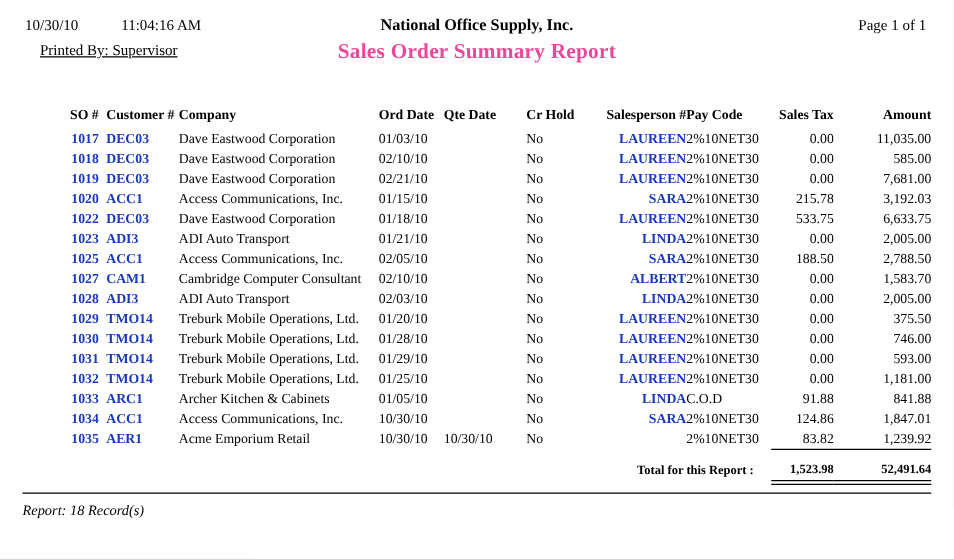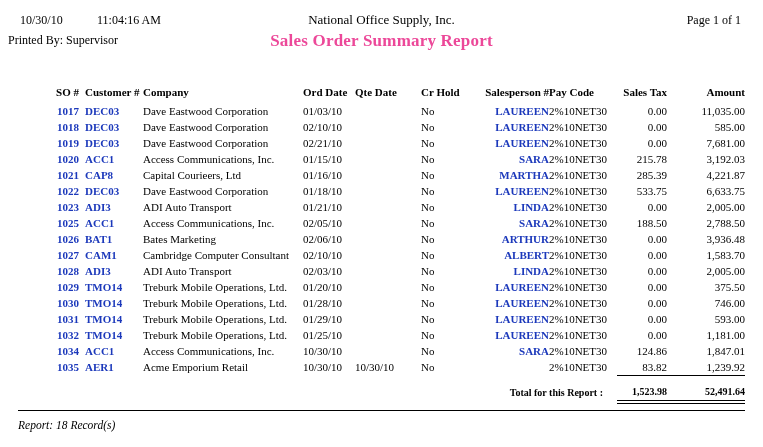--- a/index.html
+++ b/index.html
@@ -7,23 +7,23 @@
   body { font-family:"Liberation Serif","DejaVu Serif",serif; }
   .page {
     position:relative; width:763px; height:447px; background:#ffffff;
     color:#000; overflow:hidden; margin:0 auto;
   }
   
   .hdr { position:relative; height:86px; }
   .hdr-date   { position:absolute; left:20px;  top:13px; font-size:12px; }
   .hdr-time   { position:absolute; left:97px;  top:13px; font-size:12px; }
   .hdr-company{ position:absolute; left:0; right:0; top:12px; text-align:center;
-                font-weight:normal; font-size:13px; }
+                font-weight:bold; font-size:13px; }
   .hdr-page   { position:absolute; right:22px; top:13px; font-size:12px; }
-  .printed-by { position:absolute; left:8px;  top:33px; font-size:12px; }
+  .printed-by { position:absolute; left:32px;  top:33px; font-size:12px;text-decoration:underline; }
   .report-title{ position:absolute; left:0; right:0; top:31px; text-align:center;
                 font-weight:bold; font-size:17px; color:#ec4899; letter-spacing:.2px; }
   
   table.report { border-collapse:collapse; table-layout:fixed; margin-left:45px;
                  width:700px; font-size:11px; }
   th { font-weight:bold; text-align:left;
        font-size:11px; padding:0 0 5px 0; white-space:nowrap; }
   td { padding:0; height:16px; line-height:16px; white-space:nowrap; overflow:hidden;
        vertical-align:middle; }
   .col-so          { width:34px;  text-align:right; }
@@ -117,32 +117,20 @@
           <td class="col-company">Access Communications, Inc.</td>
           <td class="col-ord_date">01/15/10</td>
           <td class="col-qte_date"></td>
           <td class="col-cr_hold">No</td>
           <td class="col-salesperson">SARA</td>
           <td class="col-pay_code">2%10NET30</td>
           <td class="col-sales_tax">215.78</td>
           <td class="col-amount">3,192.03</td>
         </tr>
         <tr>
-          <td class="col-so">1021</td>
-          <td class="col-customer">CAP8</td>
-          <td class="col-company">Capital Courieers, Ltd</td>
-          <td class="col-ord_date">01/16/10</td>
-          <td class="col-qte_date"></td>
-          <td class="col-cr_hold">No</td>
-          <td class="col-salesperson">MARTHA</td>
-          <td class="col-pay_code">2%10NET30</td>
-          <td class="col-sales_tax">285.39</td>
-          <td class="col-amount">4,221.87</td>
-        </tr>
-        <tr>
           <td class="col-so">1022</td>
           <td class="col-customer">DEC03</td>
           <td class="col-company">Dave Eastwood Corporation</td>
           <td class="col-ord_date">01/18/10</td>
           <td class="col-qte_date"></td>
           <td class="col-cr_hold">No</td>
           <td class="col-salesperson">LAUREEN</td>
           <td class="col-pay_code">2%10NET30</td>
           <td class="col-sales_tax">533.75</td>
           <td class="col-amount">6,633.75</td>
@@ -165,32 +153,20 @@
           <td class="col-company">Access Communications, Inc.</td>
           <td class="col-ord_date">02/05/10</td>
           <td class="col-qte_date"></td>
           <td class="col-cr_hold">No</td>
           <td class="col-salesperson">SARA</td>
           <td class="col-pay_code">2%10NET30</td>
           <td class="col-sales_tax">188.50</td>
           <td class="col-amount">2,788.50</td>
         </tr>
         <tr>
-          <td class="col-so">1026</td>
-          <td class="col-customer">BAT1</td>
-          <td class="col-company">Bates Marketing</td>
-          <td class="col-ord_date">02/06/10</td>
-          <td class="col-qte_date"></td>
-          <td class="col-cr_hold">No</td>
-          <td class="col-salesperson">ARTHUR</td>
-          <td class="col-pay_code">2%10NET30</td>
-          <td class="col-sales_tax">0.00</td>
-          <td class="col-amount">3,936.48</td>
-        </tr>
-        <tr>
           <td class="col-so">1027</td>
           <td class="col-customer">CAM1</td>
           <td class="col-company">Cambridge Computer Consultant</td>
           <td class="col-ord_date">02/10/10</td>
           <td class="col-qte_date"></td>
           <td class="col-cr_hold">No</td>
           <td class="col-salesperson">ALBERT</td>
           <td class="col-pay_code">2%10NET30</td>
           <td class="col-sales_tax">0.00</td>
           <td class="col-amount">1,583.70</td>
@@ -247,20 +223,32 @@
           <td class="col-so">1032</td>
           <td class="col-customer">TMO14</td>
           <td class="col-company">Treburk Mobile Operations, Ltd.</td>
           <td class="col-ord_date">01/25/10</td>
           <td class="col-qte_date"></td>
           <td class="col-cr_hold">No</td>
           <td class="col-salesperson">LAUREEN</td>
           <td class="col-pay_code">2%10NET30</td>
           <td class="col-sales_tax">0.00</td>
           <td class="col-amount">1,181.00</td>
+        </tr>
+        <tr>
+          <td class="col-so">1033</td>
+          <td class="col-customer">ARC1</td>
+          <td class="col-company">Archer Kitchen &amp; Cabinets</td>
+          <td class="col-ord_date">01/05/10</td>
+          <td class="col-qte_date"></td>
+          <td class="col-cr_hold">No</td>
+          <td class="col-salesperson">LINDA</td>
+          <td class="col-pay_code">C.O.D</td>
+          <td class="col-sales_tax">91.88</td>
+          <td class="col-amount">841.88</td>
         </tr>
         <tr>
           <td class="col-so">1034</td>
           <td class="col-customer">ACC1</td>
           <td class="col-company">Access Communications, Inc.</td>
           <td class="col-ord_date">10/30/10</td>
           <td class="col-qte_date"></td>
           <td class="col-cr_hold">No</td>
           <td class="col-salesperson">SARA</td>
           <td class="col-pay_code">2%10NET30</td>

